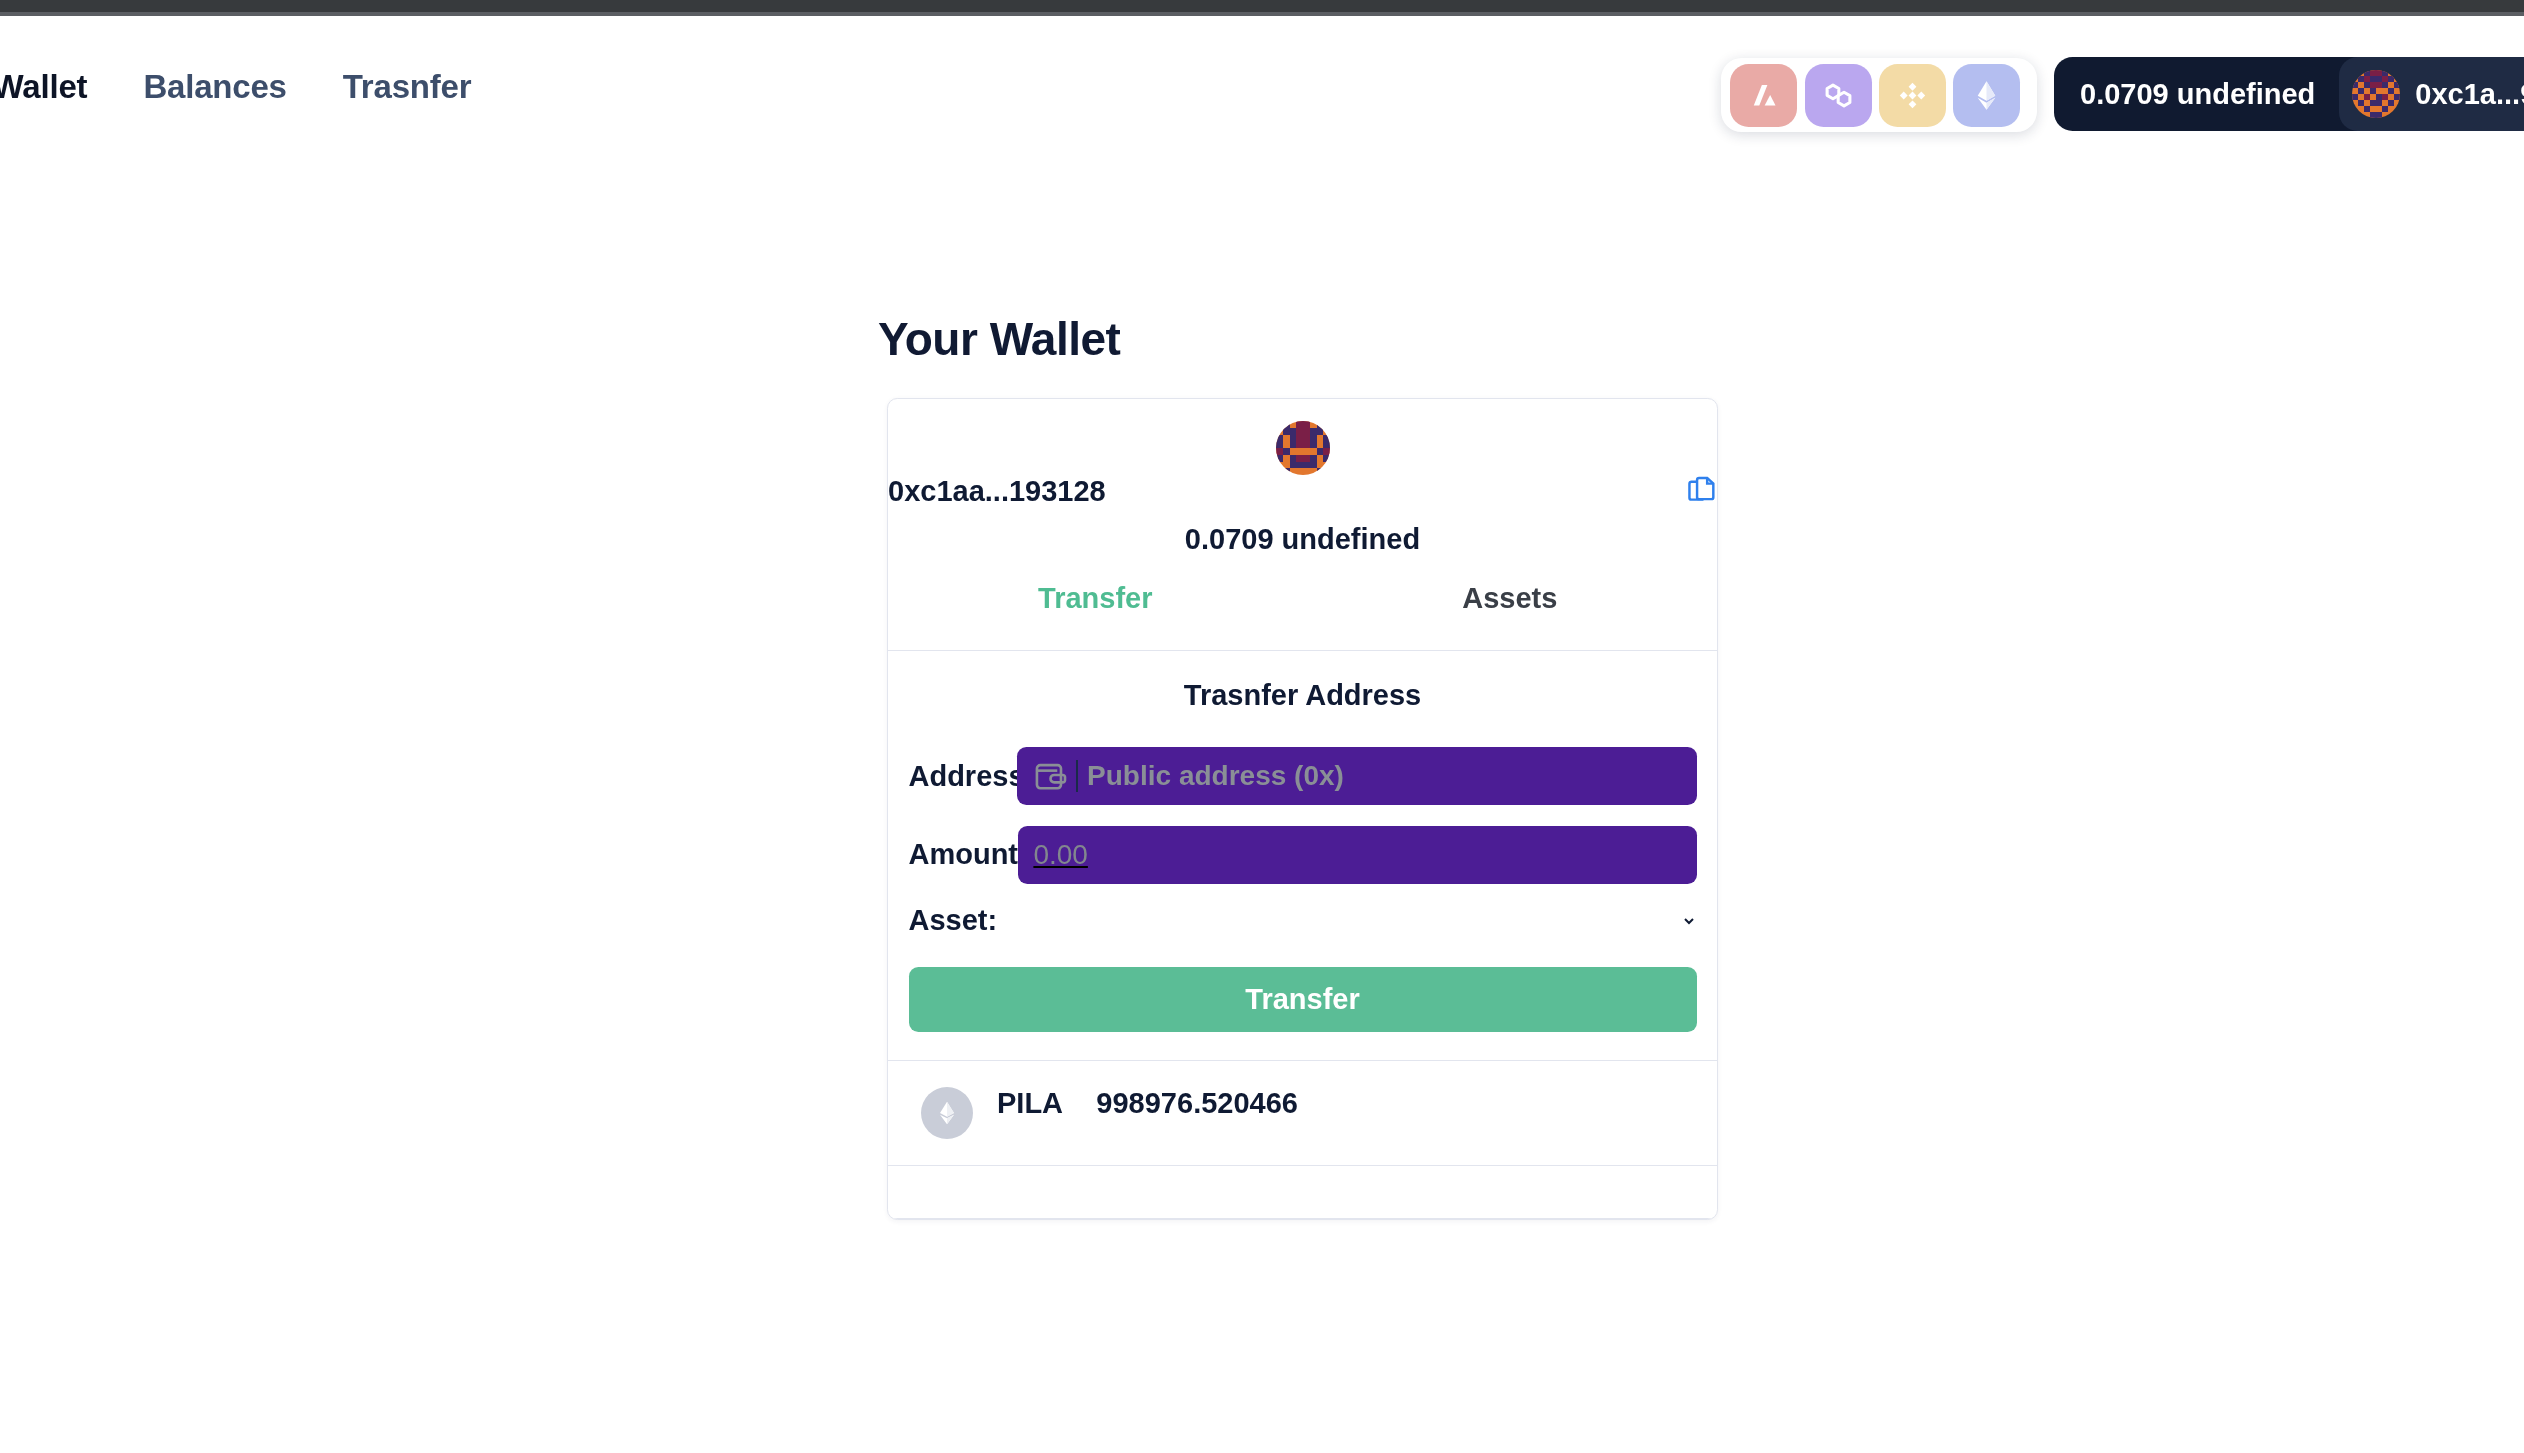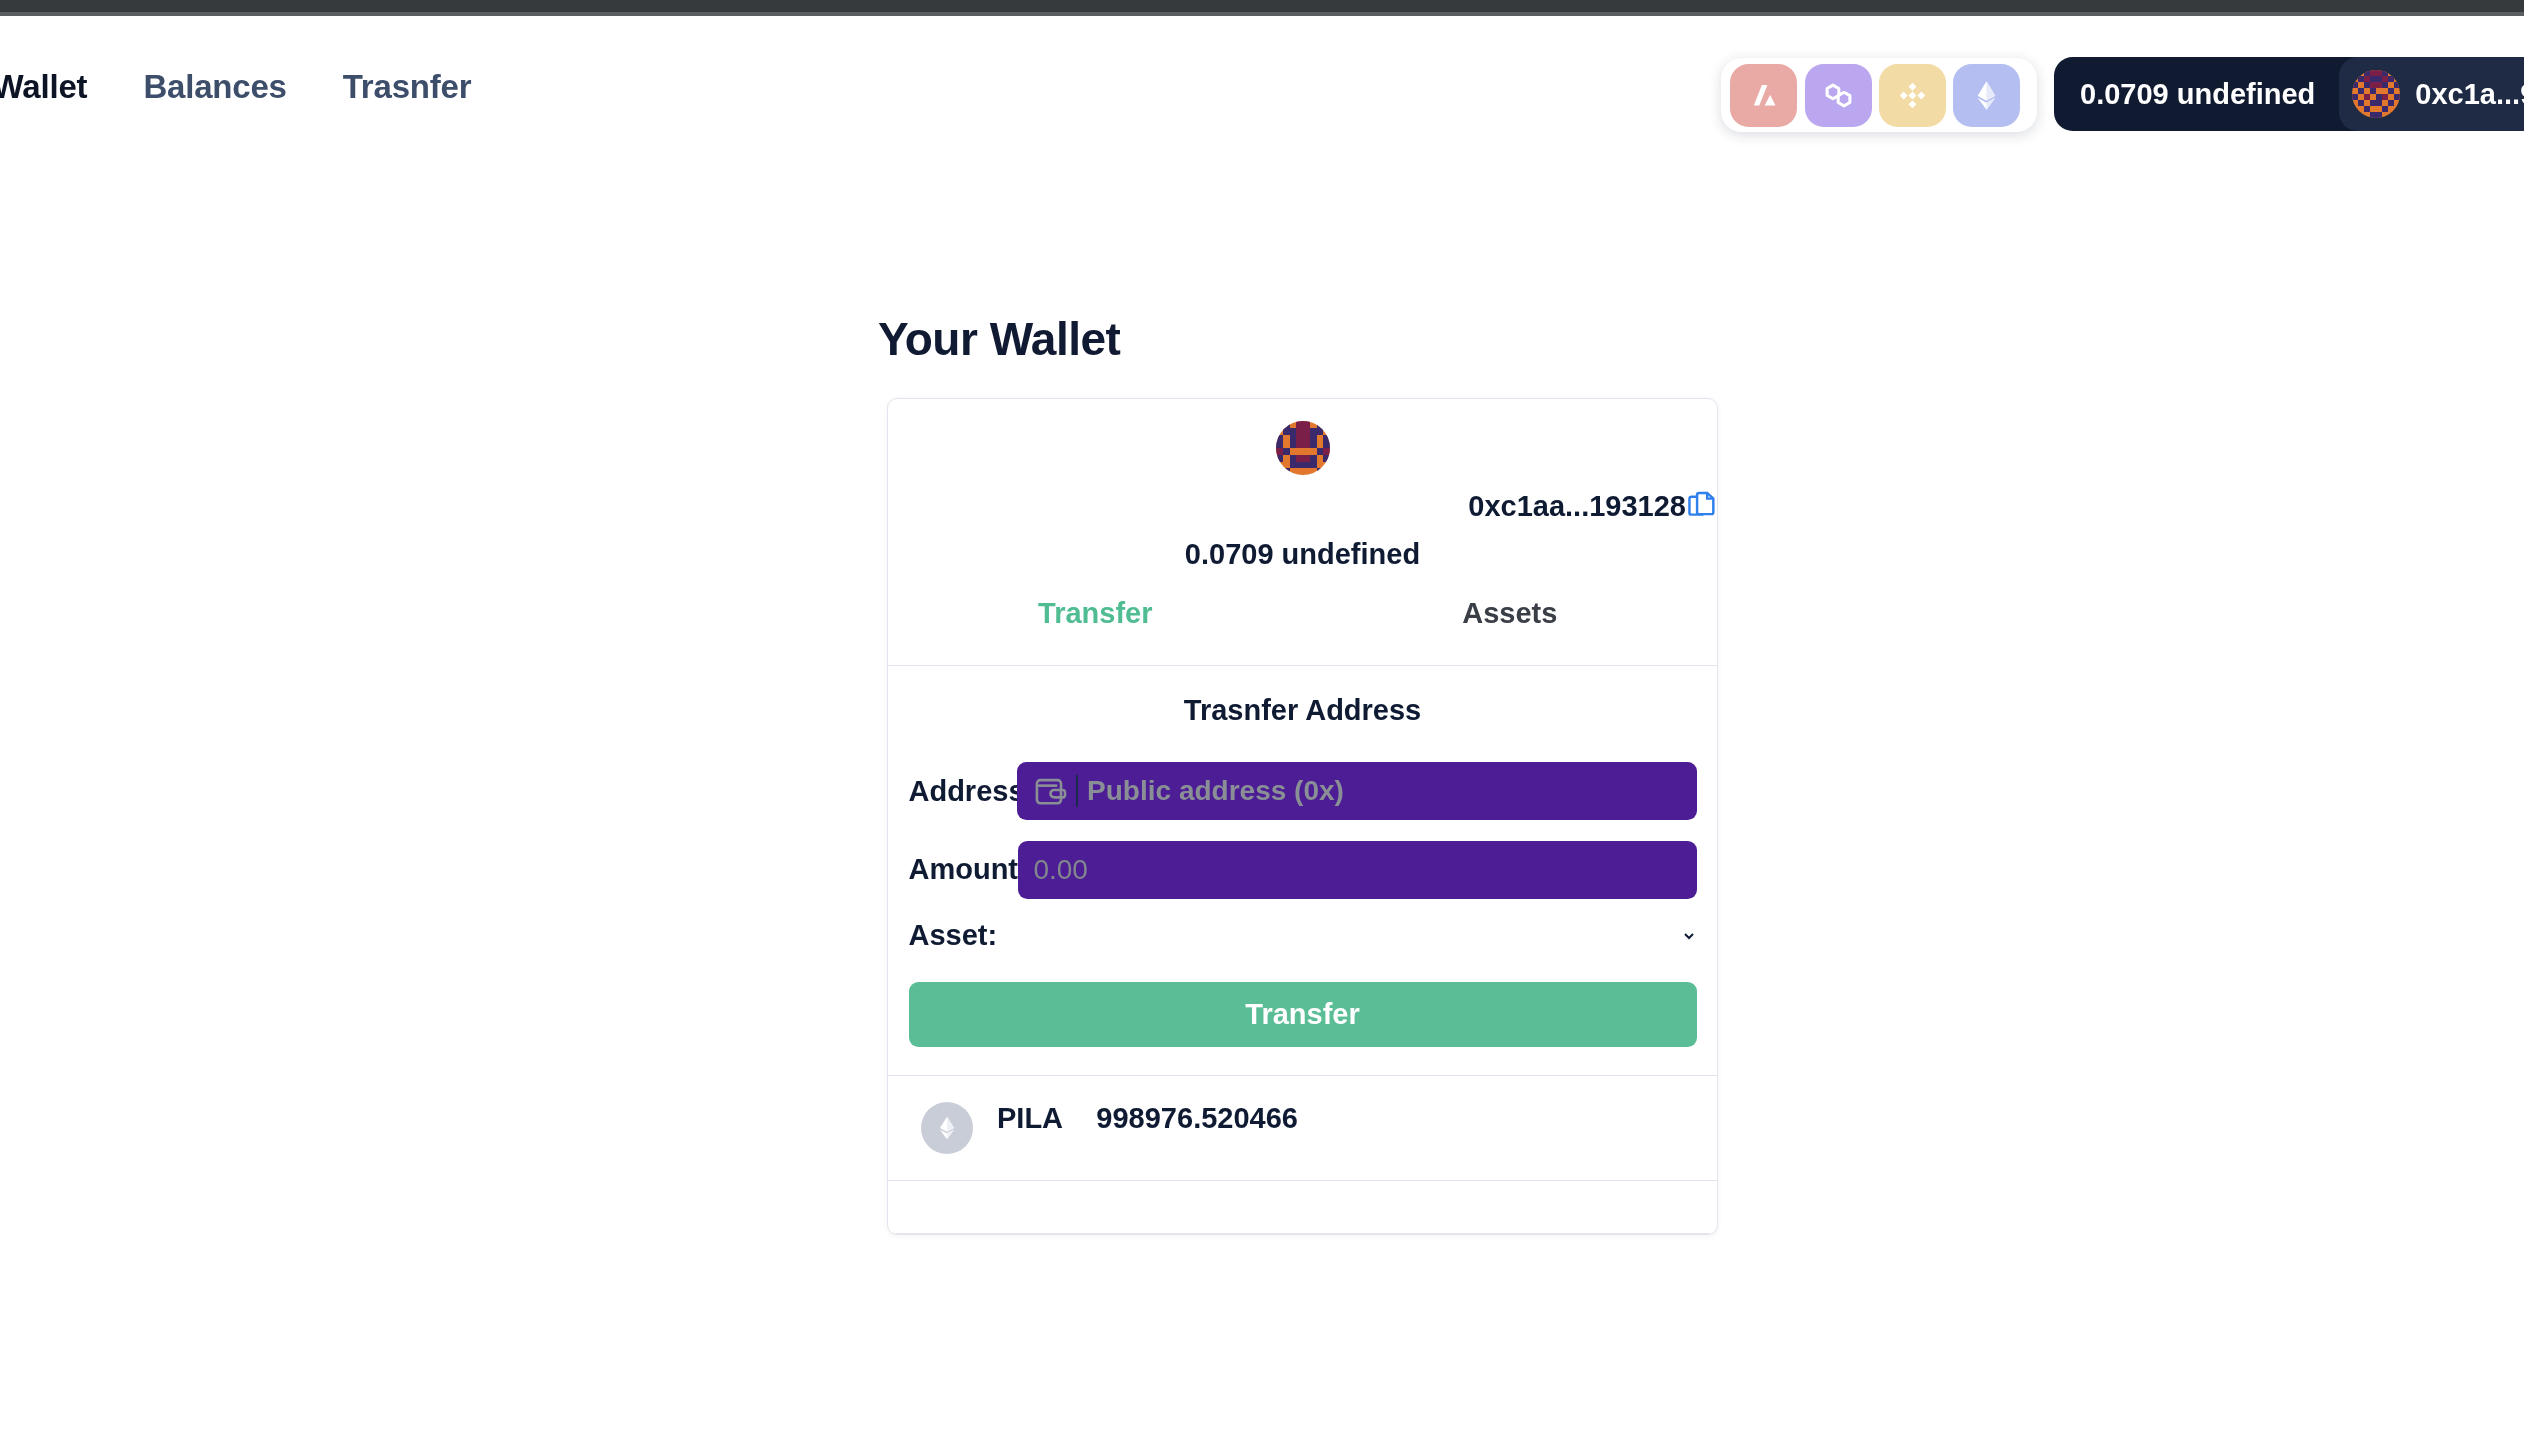--- a/index.html
+++ b/index.html
@@ -118,23 +118,23 @@
   }
 
   
   #card-header {
     padding: 22px 0 0 0;
     border-bottom: 0.9px solid #e2e5ee;
   }
   #avatar-wrap { display: flex; justify-content: center; }
   #avatar-blockie { width: 54px; height: 54px; border-radius: 50%; }
   #address-row {
-    margin-top: 15px;
-    display: flex; align-items: center; justify-content: flex-end;
-    gap: 1px;
+    margin-top: 0;
+    display: flex; align-items: center; justify-content: space-between;
+    gap: 12px;
   }
   #card-address {
     font-size: 29px; font-weight: 700; color: #0f1a33;
   }
   #copy-icon { cursor: pointer; display: block; }
   #card-balance {
     margin-top: 15px;
     text-align: center;
     font-size: 29px; font-weight: 700; color: #0f1a33;
   }
@@ -183,21 +183,21 @@
     display: flex; align-items: center;
     padding: 0 15px;
     gap: 9.3px;
     cursor: text;
   }
   .field-placeholder {
     font-size: 28px;
     font-weight: 700;
     color: #8a8f96;
   }
-  #amount-row .field-box { margin-left: 1.9px; }
+  #amount-row .field-box { margin-left: 1.9px; text-decoration: underline; }
   #amount-placeholder { font-weight: 400; color: #82878e; }
   #caret {
     width: 1.9px; height: 32px; background: #1b2a4a;
     margin-left: -1.9px;
   }
   #asset-row { margin-bottom: 20.5px; }
   #asset-select {
     flex: 1; height: 32px;
     background: transparent; border: none;
     font-family: "Liberation Sans", sans-serif;

